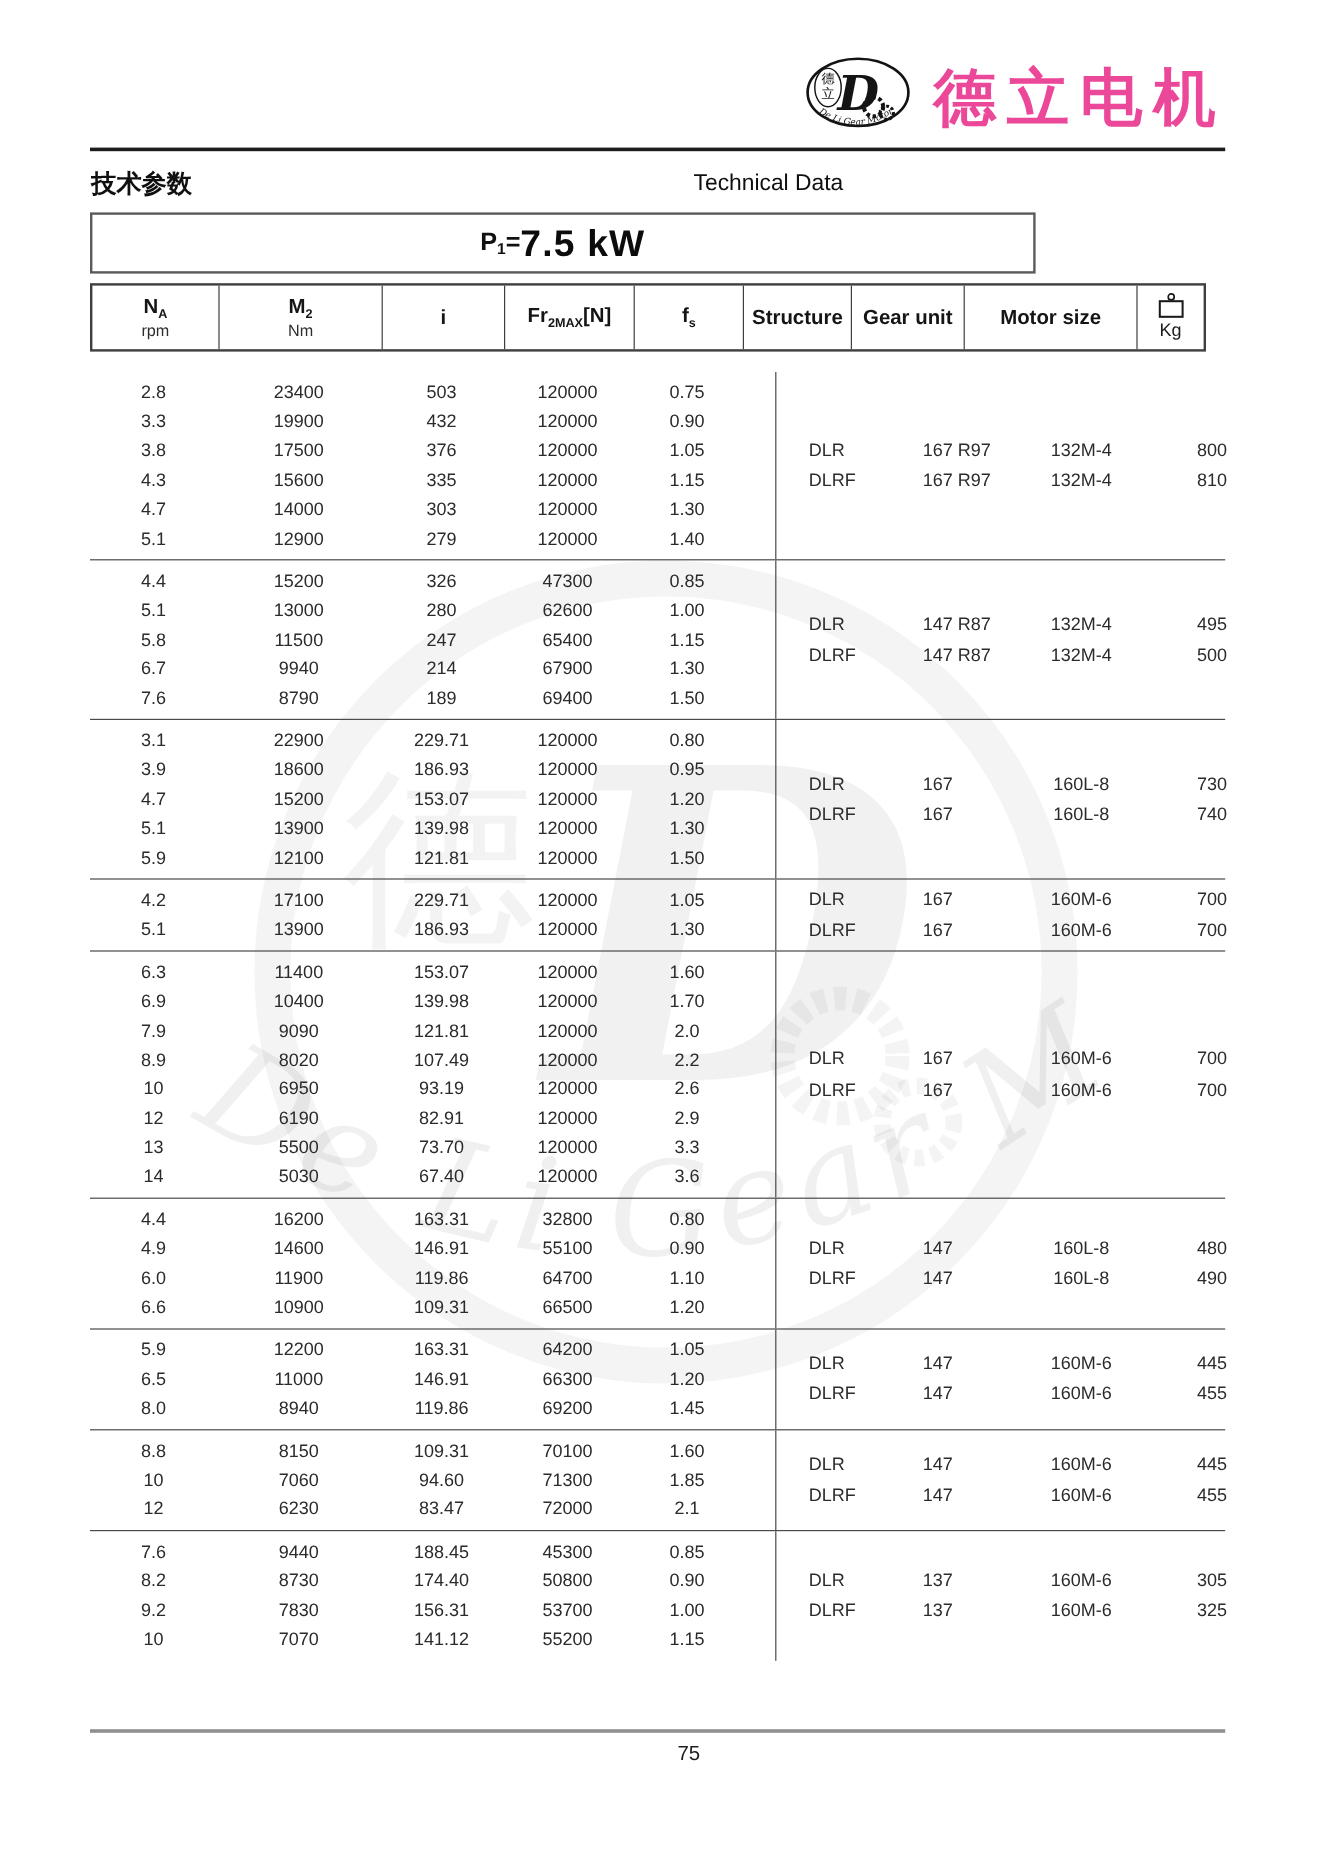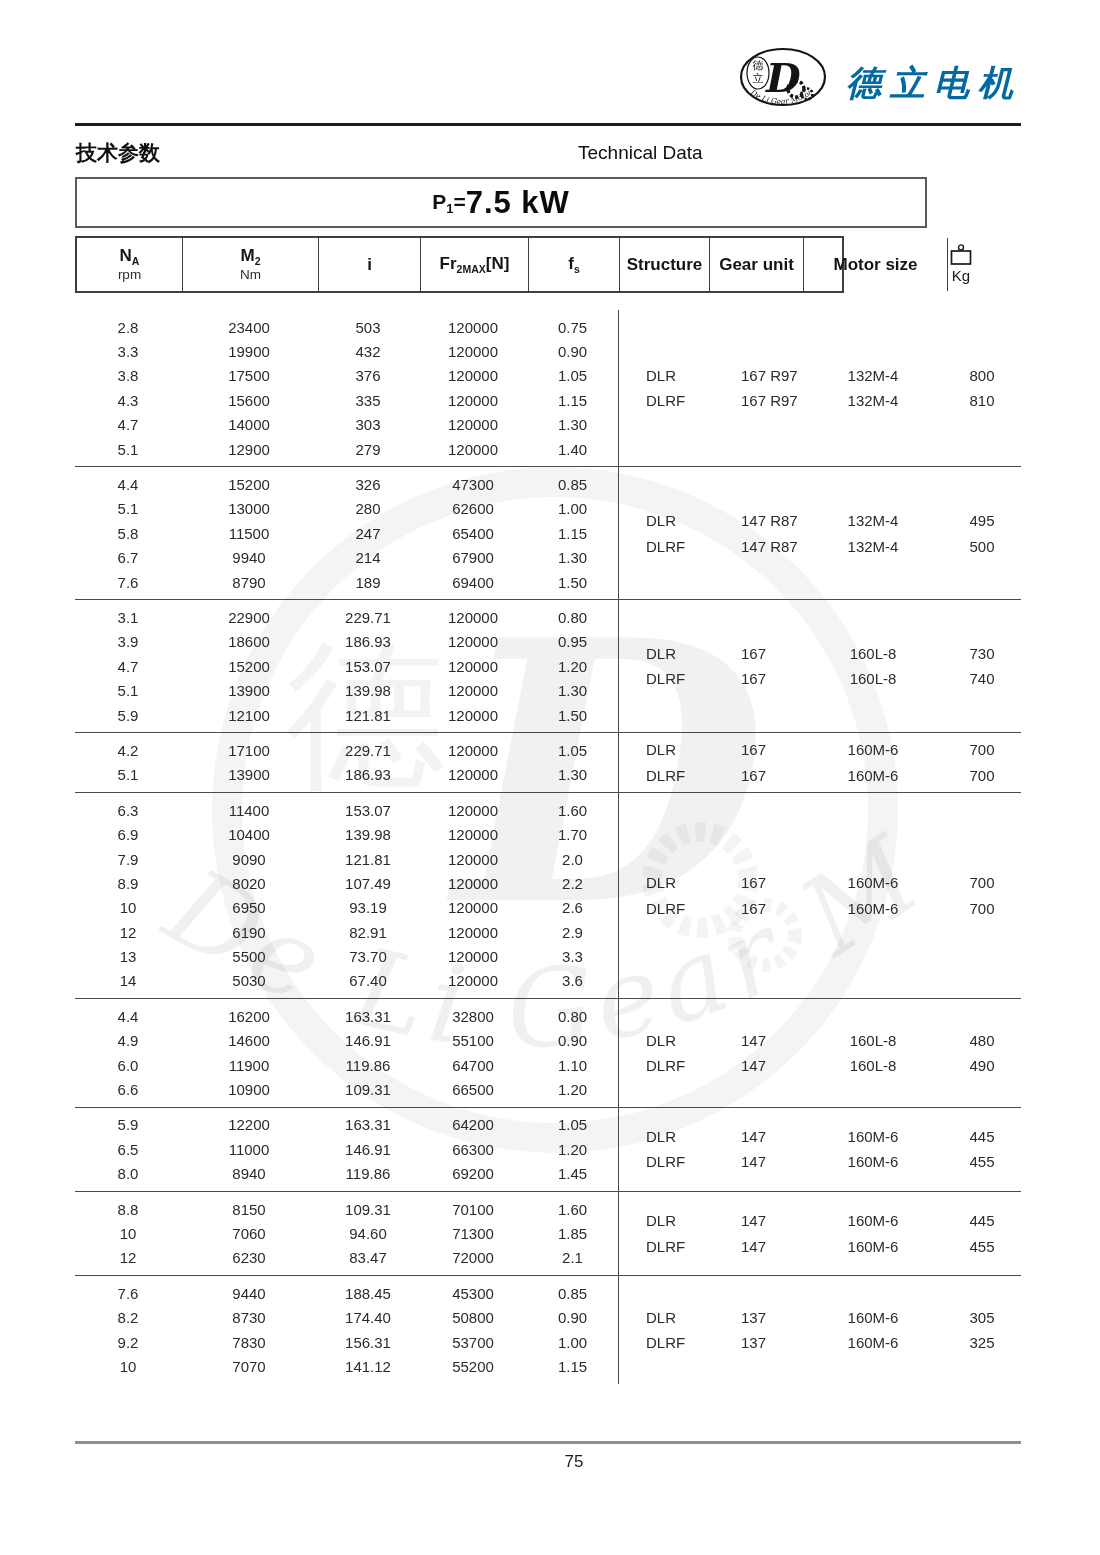--- a/index.html
+++ b/index.html
@@ -6,50 +6,50 @@
   .page {
     position:relative; width:1100px; height:1555px; margin:0 auto;
     background:#ffffff; overflow:hidden;
     font-family:"Liberation Sans", sans-serif; color:#222;
   }
   
   .watermark { position:absolute; left:0; top:0; z-index:0; pointer-events:none; }
   
   .masthead { position:absolute; top:46px; right:78px; display:flex; align-items:center; gap:18px; z-index:2; }
   .brand {
-    font-family:"DejaVu Serif", serif; font-weight:bold; font-size:35px;
-    letter-spacing:9px; color:#0369a1; line-height:1;font-style:italic;
+    font-family:"DejaVu Serif", serif; font-weight:bold; font-size:52px;
+    letter-spacing:9px; color:#ec4899; line-height:1;
   }
   .rule { position:absolute; left:75px; width:946px; top:123px; height:2.5px; background:#1c1c1c; z-index:2; }
   .title-cn { position:absolute; left:76px; top:139px; font-size:21px; font-weight:bold; color:#101010; z-index:2; }
   .title-en { position:absolute; left:578px; top:142px; font-size:19px; font-weight:normal; color:#101010; z-index:2; }
   
   .power-box {
-    position:absolute; left:75px; top:177px; width:852px; height:51px; box-sizing:border-box;
+    position:absolute; left:75px; top:177px; width:788px; height:51px; box-sizing:border-box;
     border:2px solid #5a5a5a; display:flex; align-items:center; justify-content:center; z-index:2; background:transparent;
   }
   .p-pre { font-size:21px; font-weight:bold; color:#111; }
   .p-pre sub { font-size:13px; font-weight:bold; vertical-align:-4px; }
   .p-val { font-size:31px; font-weight:bold; color:#0c0c0c; letter-spacing:1px; }
   
   .thead {
-    position:absolute; left:75px; top:236px; width:769px; height:57px; box-sizing:border-box;
+    position:absolute; left:75px; top:236px; width:930px; height:57px; box-sizing:border-box;
     border:2px solid #3f3f3f; display:grid; z-index:2;
     grid-template-columns:106px 136px 102px 108px 91px 90px 94px 144px auto;
   }
   .hc { border-right:1.6px solid #3f3f3f; display:flex; flex-direction:column; align-items:center; justify-content:center; line-height:1.15; }
   .hc:last-child { border-right:none; }
   .h-main { font-size:17px; font-weight:bold; color:#151515; }
   .h-main sub { font-size:10.5px; font-weight:bold; }
   .h-sub { font-size:13.5px; color:#2e2e2e; }
   .h-kg { font-size:15px; color:#1a1a1a; margin-top:1px; }
   .kg-icon { display:block; }
   
   .tbody { position:absolute; left:75px; top:310px; width:946px; z-index:2; }
-  .section { display:flex; align-items:stretch; border-bottom:1.6px solid #4a4a4a; }
+  .section { display:flex; align-items:stretch; border-bottom:1.6px solid #4a4a4a;gap:28px; }
   .section:last-child { border-bottom:none; }
   .sec-left { width:543px; padding:5px 0; }
   .drow {
     display:grid; grid-template-columns:106px 136px 102px 108px 91px;
     height:24.4px; align-items:center; text-align:center;
     font-size:15px; color:#2b2b2b;
   }
   .sec-right { flex:1; border-left:1.6px solid #4a4a4a; display:flex; align-items:center; }
   .right-rows { width:100%; }
   .rrow {

